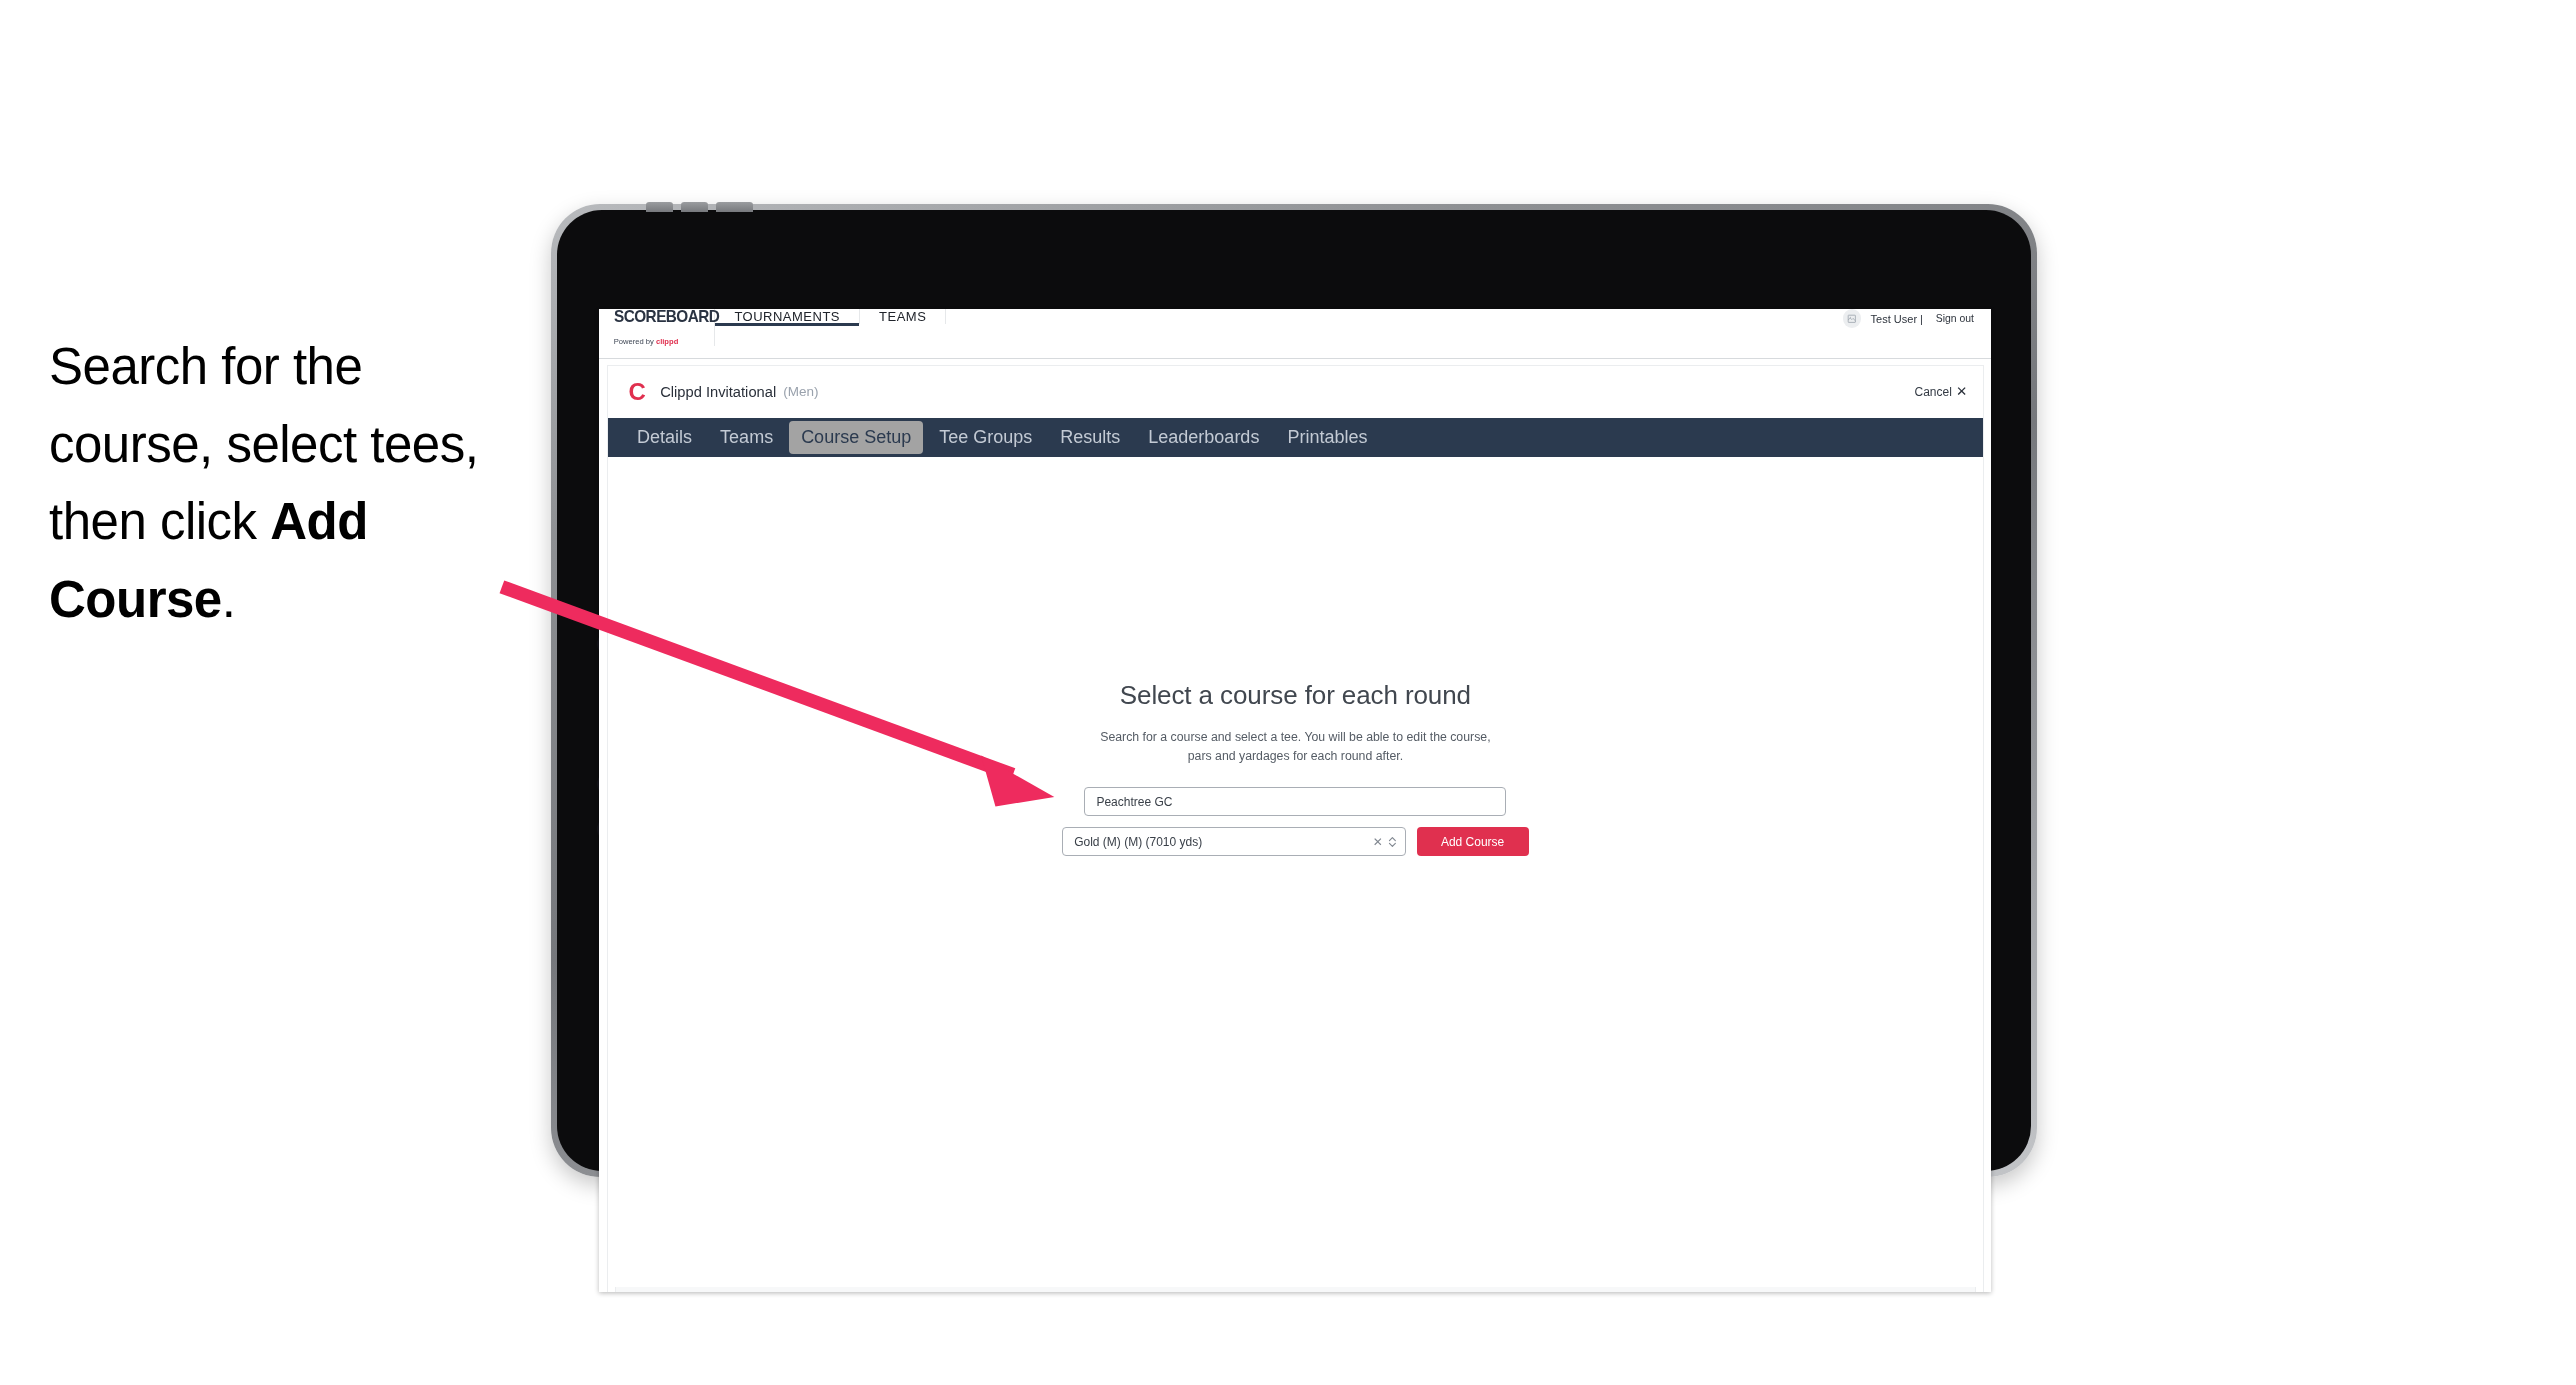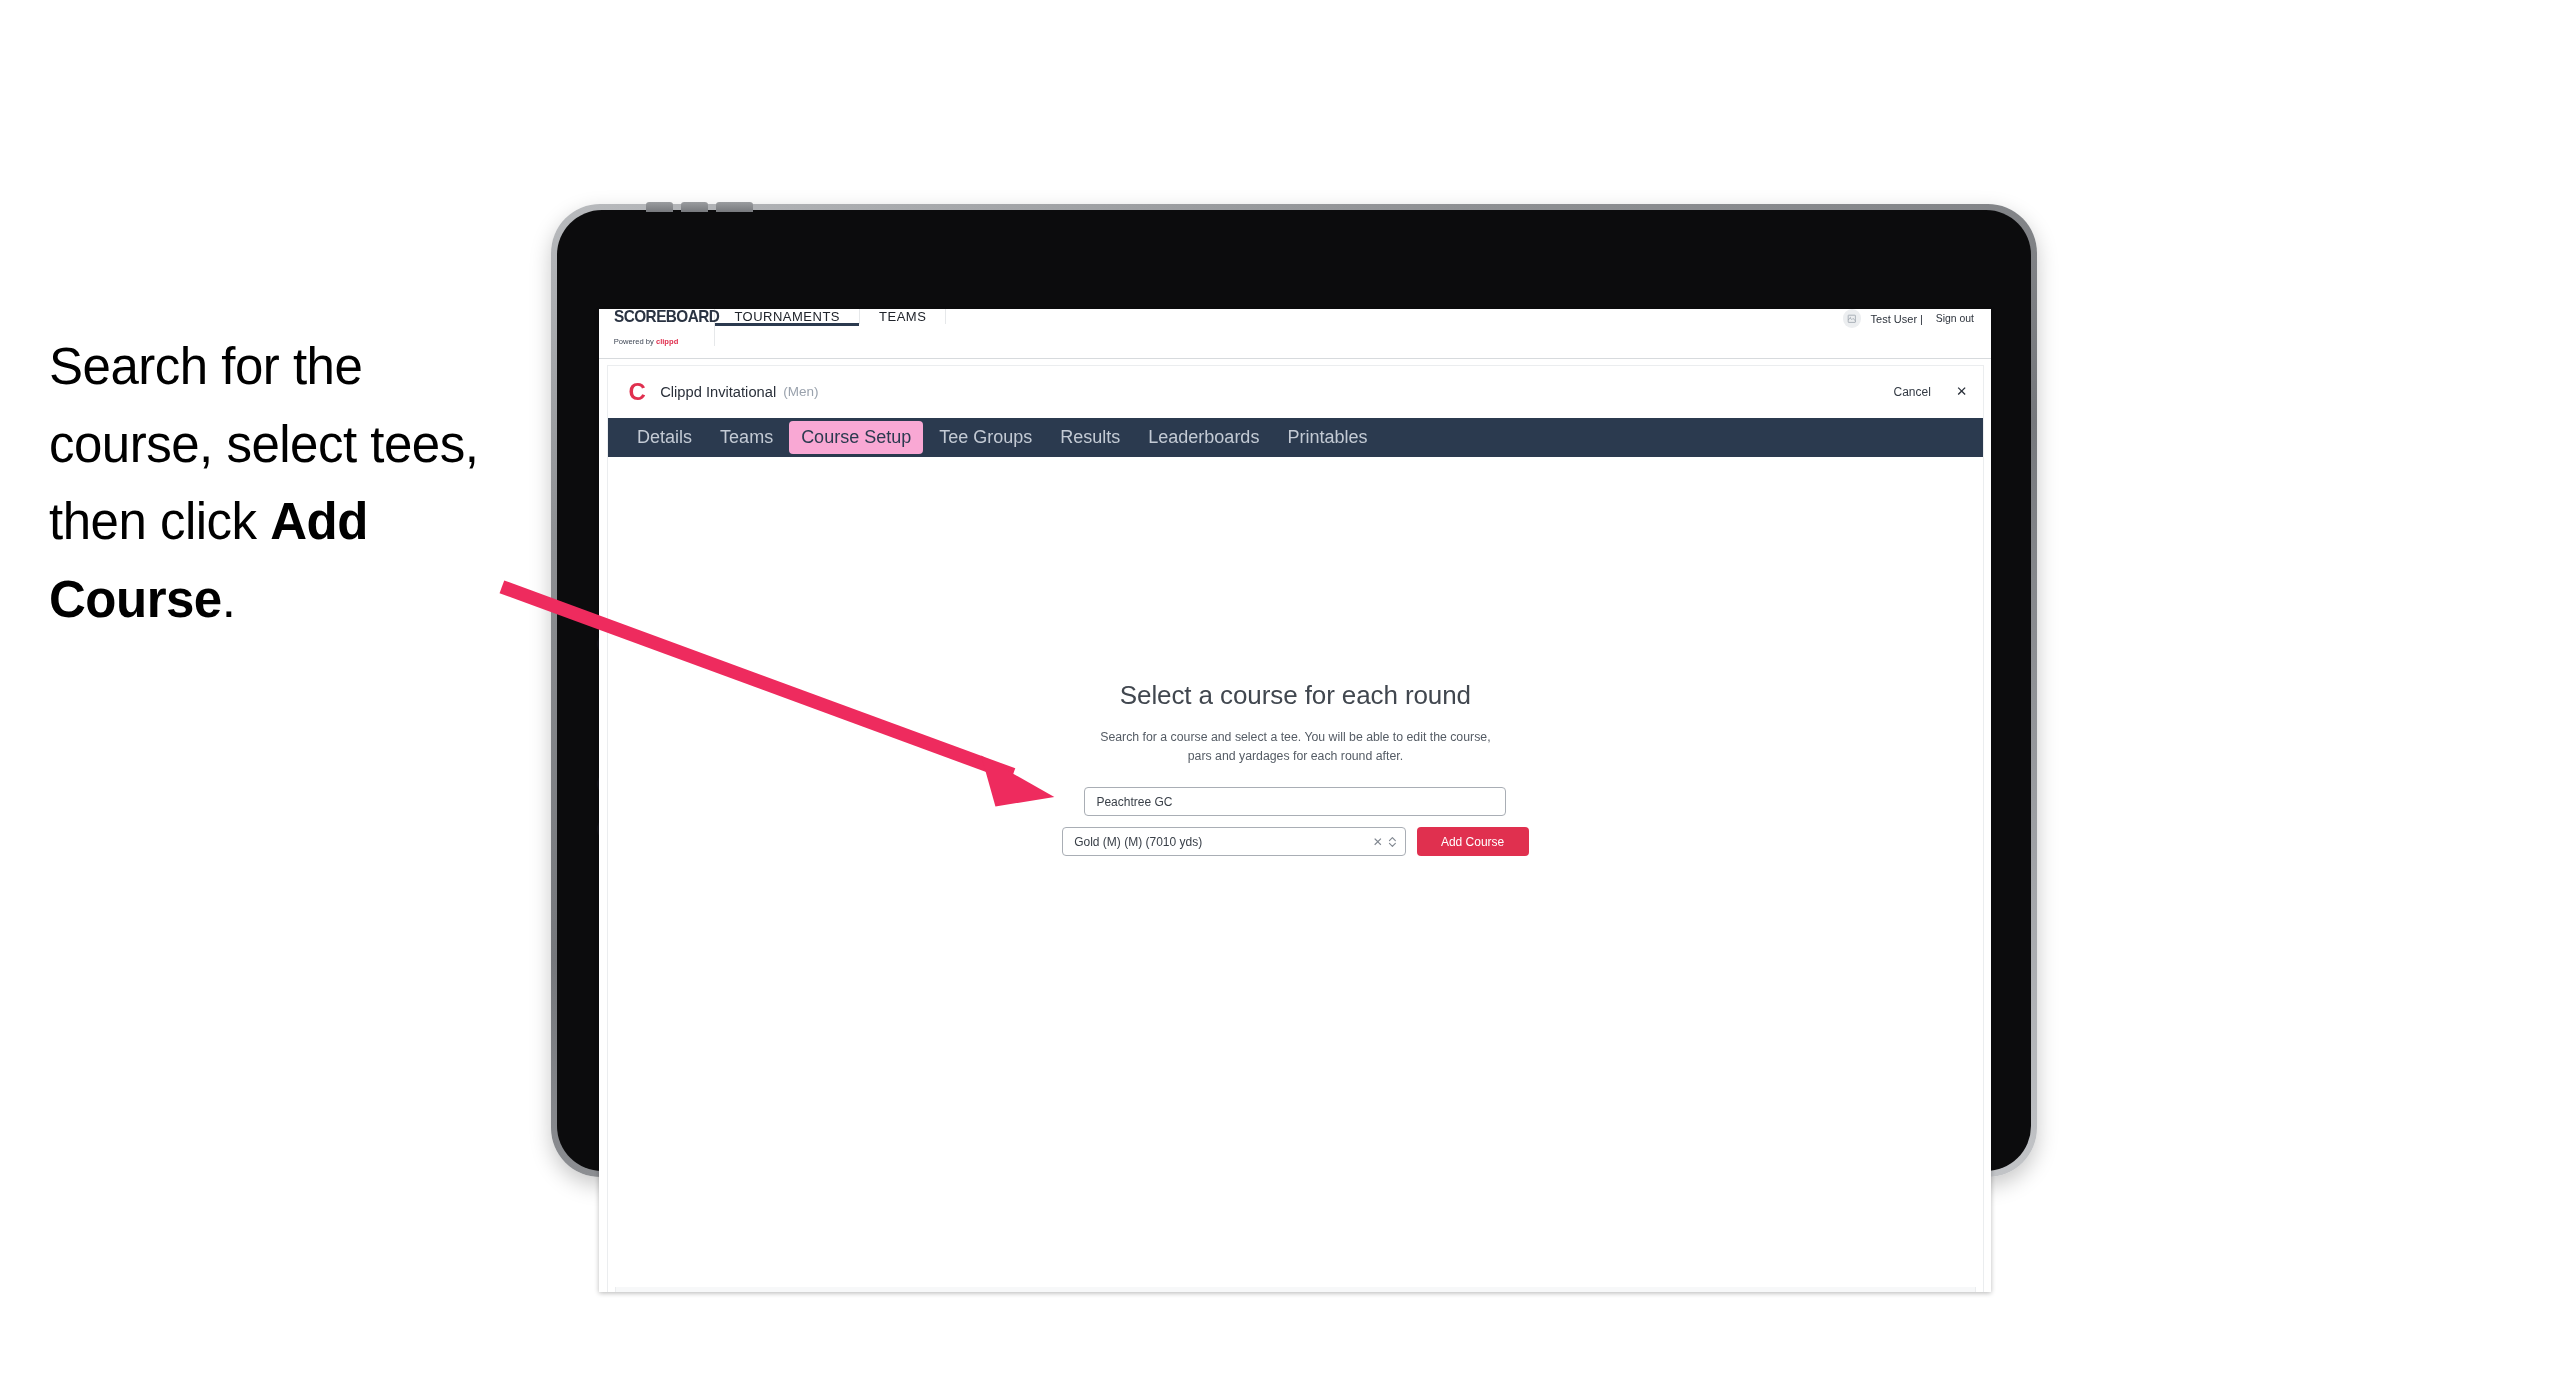--- a/index.html
+++ b/index.html
@@ -215,21 +215,21 @@
   }
   .tournament-gender {
     font-size: 13.5px;
     color: #9aa2ad;
     margin-left: 7.2px;
   }
   .cancel-wrap {
     margin-left: auto;
     display: flex;
     align-items: center;
-    gap: 25px;
+    gap: 4px;
     cursor: pointer;
   }
   .cancel-label { font-size: 12px; color: #333a44; }
   .cancel-x { font-size: 13.5px; color: #2a303a; line-height: 1; }
 
   
   .tab-strip {
     background: #2b3a4f;
     height: 39px;
     display: flex;
@@ -239,21 +239,21 @@
   }
   .tab-item {
     font-size: 18px;
     color: #c3cad4;
     padding: 6.4px 12px;
     border-radius: 4px;
     cursor: pointer;
     white-space: nowrap;
   }
   .tab-item.active {
-    background: #f9a8d4;
+    background: #a3a3a3;
     color: #2b3a4f;
     font-weight: normal;
     padding-left: 12px;
   }
 
   
   .panel-body {
     background: #ffffff;
     border-left: 0.8px solid #ebedef;
     border-right: 0.8px solid #ebedef;

